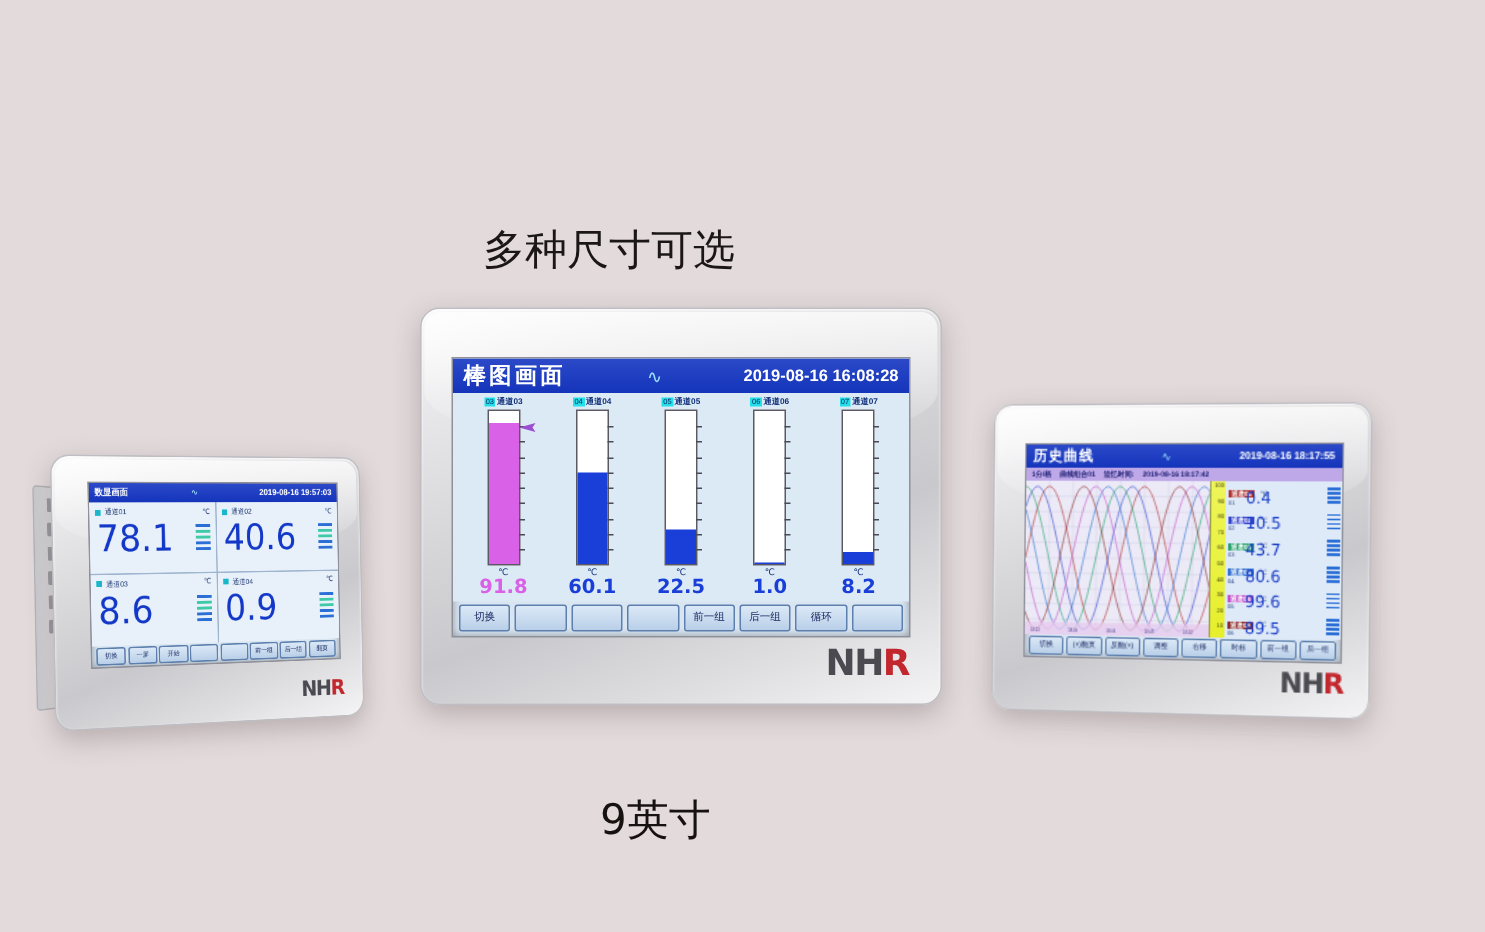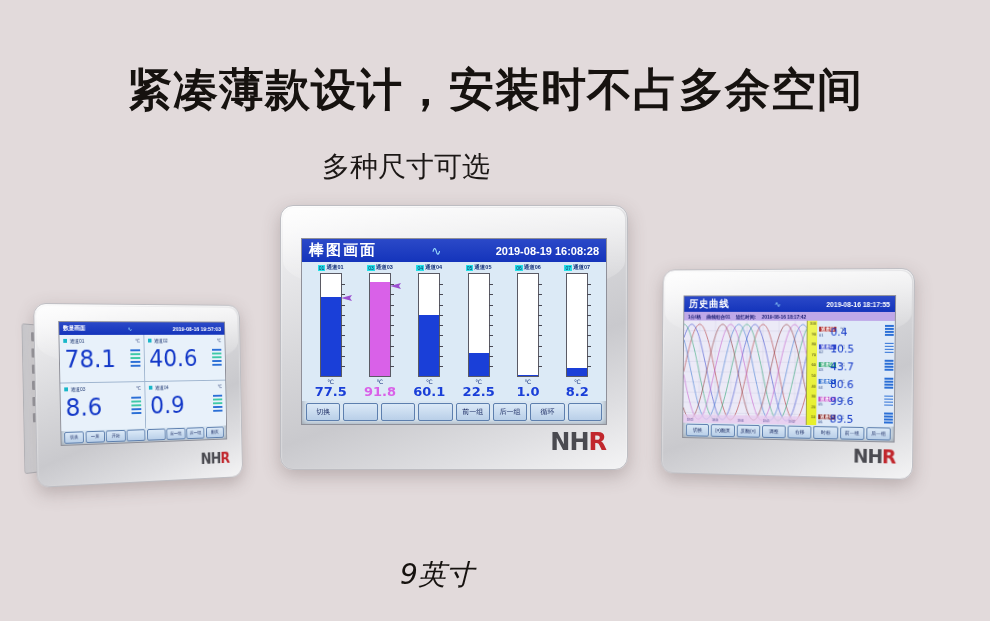--- a/index.html
+++ b/index.html
@@ -22,21 +22,21 @@
     font-size:28px;color:#1b1715;
     font-family:"DejaVu Sans","Liberation Sans",sans-serif;
   }
 
   
   .caption{
     position:absolute;font-size:28px;color:#16120f;
     font-family:"DejaVu Sans","Liberation Sans",sans-serif;
   }
   #cap5{left:110px;top:528px;}
-  #cap9{left:400px;top:556px;font-style:italic;}
+  #cap9{left:400px;top:528px;}
   #cap7{left:725px;top:528px;}
 
   
   .device{position:absolute;border-radius:12px;}
   .shell{
     position:absolute;inset:0;border-radius:13px;
     background:linear-gradient(160deg,#fbfbfb 0%,#e9e9eb 16%,#d6d6d9 42%,#c9c9cd 62%,#dedee1 82%,#f4f4f5 100%);
     box-shadow:0 6px 18px rgba(90,70,70,.30), inset 0 1px 2px rgba(255,255,255,.9);
     border:1px solid #bdbdc2;
   }
@@ -154,21 +154,20 @@
   .ch-bars{position:absolute;right:1px;top:4px;width:9px;}
   .ch-bars i{display:block;height:1.5px;margin-bottom:1.5px;background:#2b6fd6;}
   #dev7 .btnbar{height:14px;padding:1px 3px;gap:2px;}
   #dev7 .kbtn{font-size:5px;line-height:11px;height:11px;}
 </style>
 </head>
 <body>
 
 <div class="stage">
 
-  <div class="headline">紧凑薄款设计，安装时不占多余空间</div>
   <div class="subhead">多种尺寸可选</div>
 
   <div class="device" id="dev5">
     <div class="bracket">
       <span></span>
         <span></span>
         <span></span>
         <span></span>
         <span></span>
         <span></span>
@@ -255,49 +254,24 @@
     </div>
     <div class="brand"><span>NH</span><i>R</i></div>
   </div>
 
   <div class="device" id="dev9">
     <div class="shell"></div>
     <div class="screen">
       <div class="titlebar">
         <span class="tb-title">棒图画面</span>
         <span class="tb-logo">∿</span>
-        <span class="tb-date">2019-08-19 16:08:28</span>
+        <span class="tb-date">2019-08-16 16:08:28</span>
       </div>
       <div class="barwrap">
         <div class="barrow" id="bars9">
-            <div class="barcol">
-              <div class="bc-head">
-                <span class="bc-idx">01</span>
-                <span class="bc-name">通道01</span>
-              </div>
-              <div class="bc-tube">
-                <div class="bc-fill" style="height: 77.5%; background: rgb(26, 63, 216);"></div>
-                <div class="bc-ticks">
-                  <i style="top: 10%;"></i>
-                  <i style="top: 20%;"></i>
-                  <i style="top: 30%;"></i>
-                  <i style="top: 40%;"></i>
-                  <i style="top: 50%;"></i>
-                  <i style="top: 60%;"></i>
-                  <i style="top: 70%;"></i>
-                  <i style="top: 80%;"></i>
-                  <i style="top: 90%;"></i>
-                </div>
-                <div class="bc-arrow" style="bottom: calc(84% - 3px);"><svg viewBox="0 0 13 6" width="13" height="6">
-                    <path d="M0 3 L11 0 L9 3 L11 6 Z" fill="#9b4fd0"></path>
-                  </svg></div>
-              </div>
-              <div class="bc-unit">℃</div>
-              <div class="bc-val" style="color: rgb(26, 63, 216);">77.5</div>
-            </div>
             <div class="barcol">
               <div class="bc-head">
                 <span class="bc-idx">03</span>
                 <span class="bc-name">通道03</span>
               </div>
               <div class="bc-tube">
                 <div class="bc-fill" style="height: 91.8%; background: rgb(217, 97, 232);"></div>
                 <div class="bc-ticks">
                   <i style="top: 10%;"></i>
                   <i style="top: 20%;"></i>

